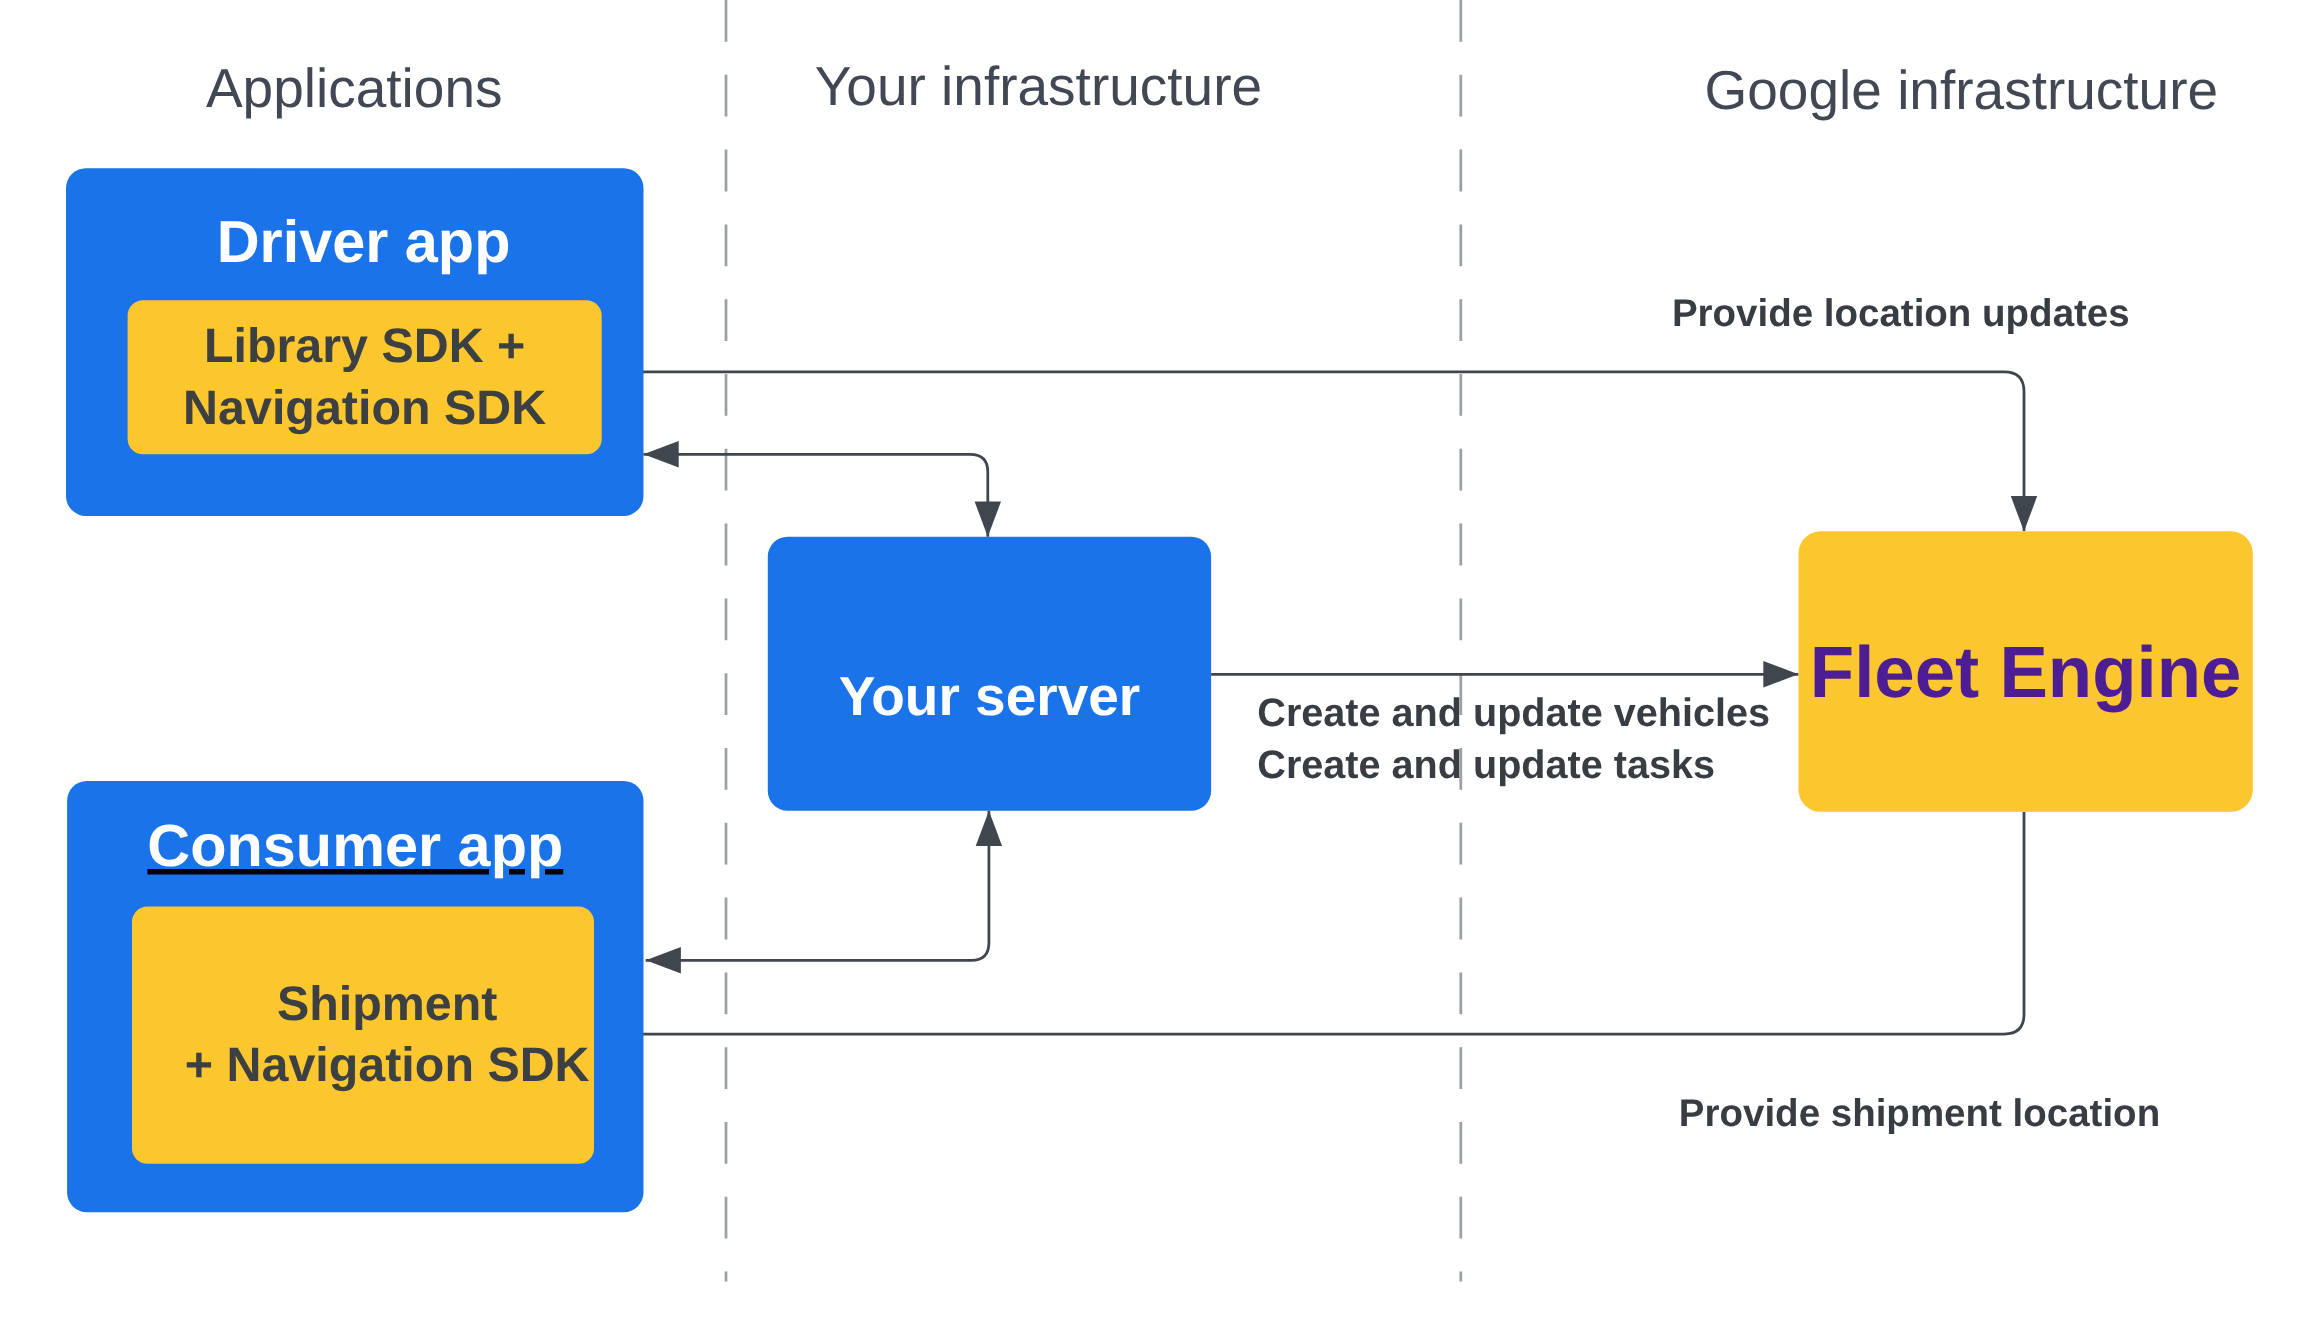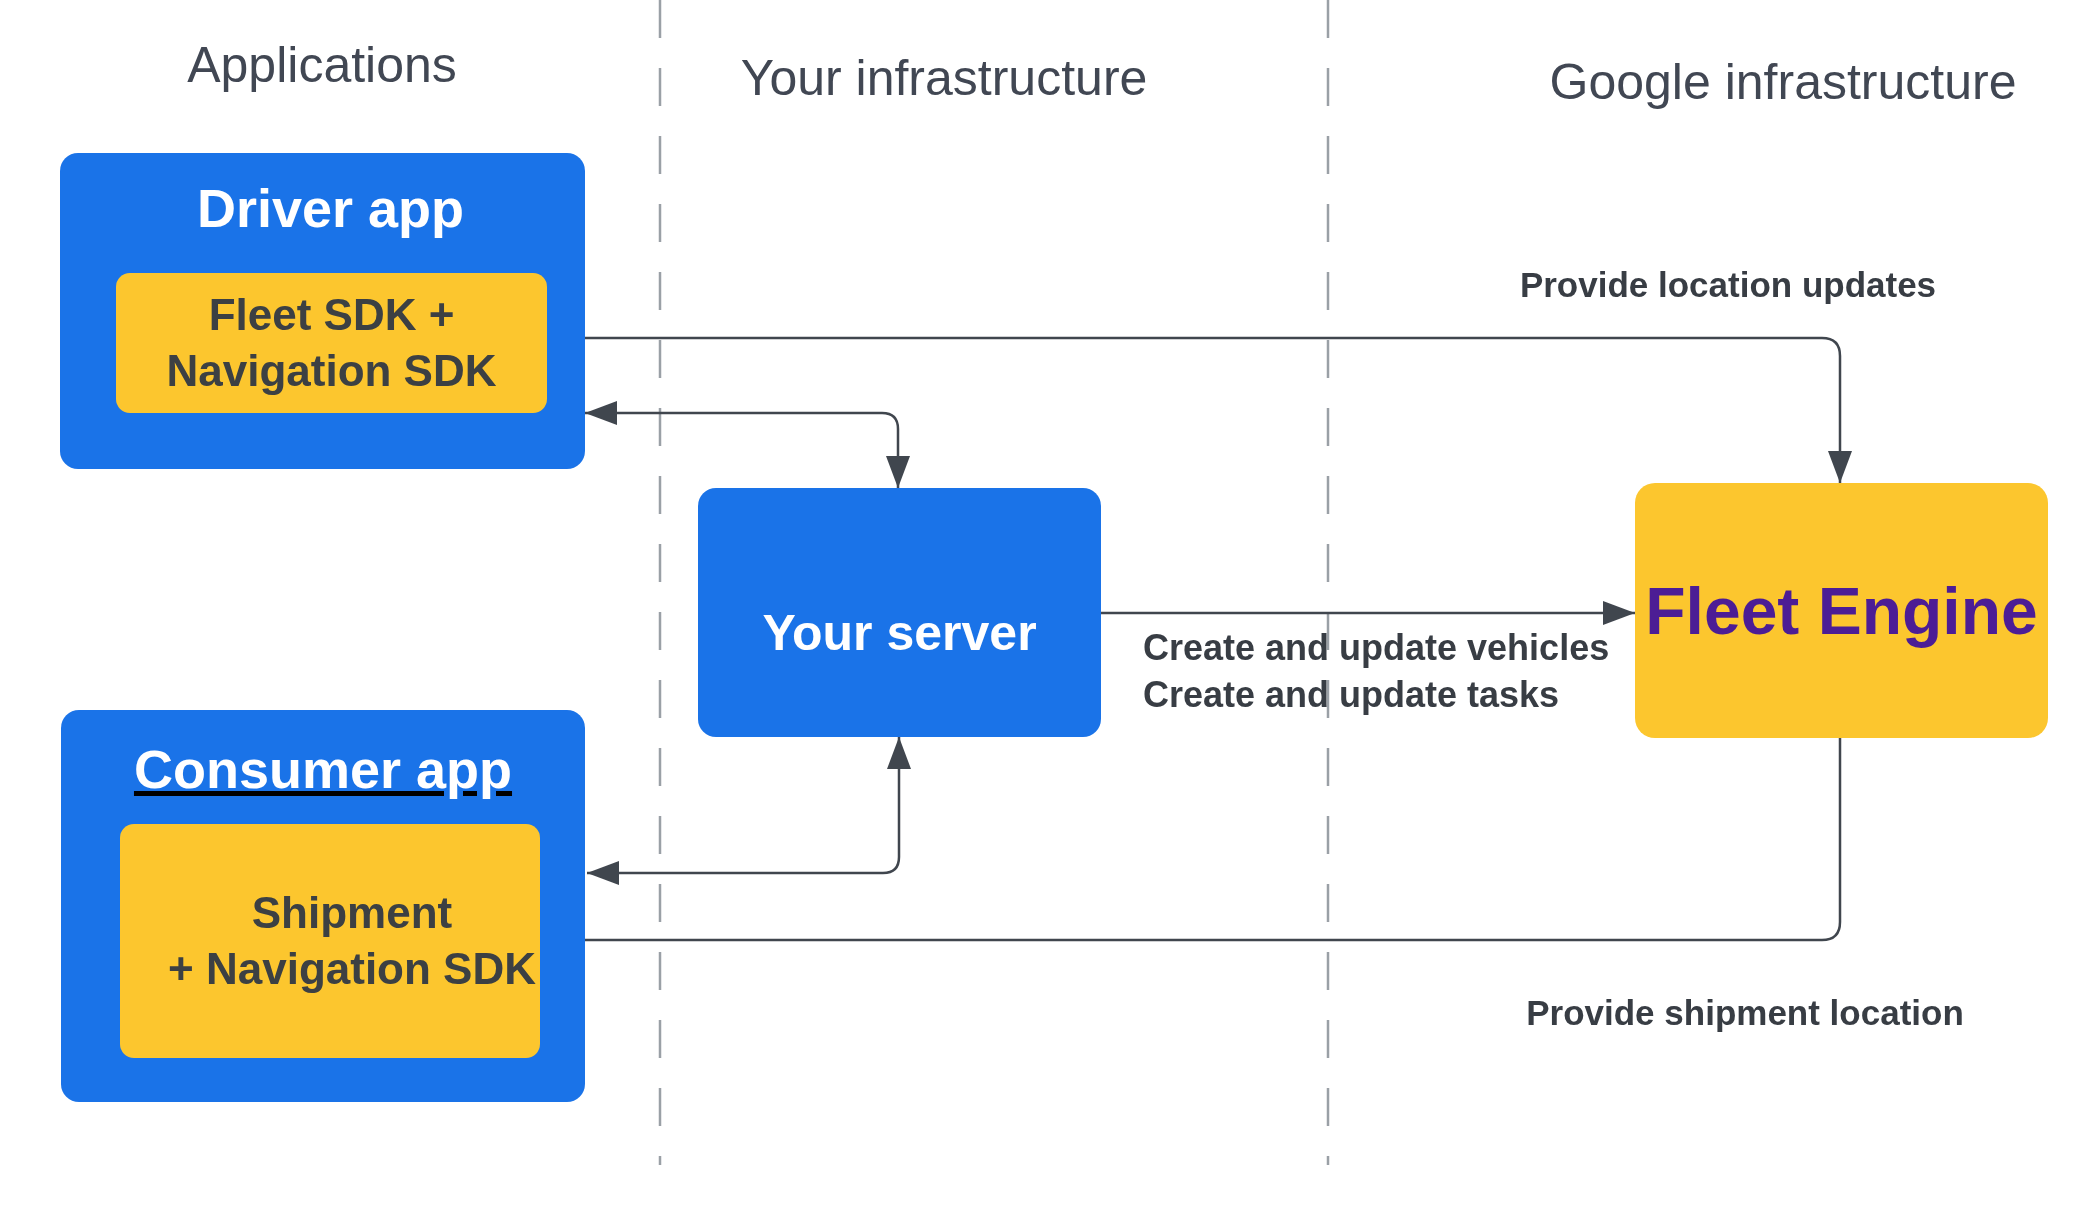--- a/index.html
+++ b/index.html
@@ -64,28 +64,28 @@
     <polygon points="1635,613 1603,601 1603,625" style="fill:var(--arrow);"></polygon>
 
     <path d="M 587 873 H 883 Q 899 873 899 857 V 737" fill="none" style="stroke:var(--arrow); stroke-width:2.5;"></path>
     <polygon points="587,873 619,861 619,885" style="fill:var(--arrow);"></polygon>
     <polygon points="899,737 887,769 911,769" style="fill:var(--arrow);"></polygon>
 
     <path d="M 1840 738 V 922 Q 1840 940 1822 940 H 540" fill="none" style="stroke:var(--arrow); stroke-width:2.5;"></path>
     <polygon points="540,940 572,928 572,952" style="fill:var(--arrow);"></polygon>
   </svg>
 
-  <div class="col-header" style="left:322px; top:65px;text-align:center;">Applications</div>
+  <div class="col-header" style="left:322px; top:80px;text-align:center;">Applications</div>
   <div class="col-header" style="left:944px; top:78px;">Your infrastructure</div>
   <div class="col-header" style="left:1783px; top:82px;">Google infrastructure</div>
 
   <div class="node blue" style="left:60px; top:153px; width:525px; height:316px;">
-    <div class="node-title" style="margin-top:24px;padding-left:16px;">Driver app</div>
+    <div class="node-title" style="margin-top:36px;padding-left:16px;">Driver app</div>
     <div class="inner-box" style="left:56px; top:120px; width:431px; height:140px;">
-      <span>Fleet SDK +</span>
+      <span>Library SDK +</span>
       <span>Navigation SDK</span>
     </div>
   </div>
 
   <div class="node blue big-center" style="left:698px; top:488px; width:403px; height:249px;">
     <span class="your-server-title">Your server</span>
   </div>
 
   <div class="node yellow big-center" style="left:1635px; top:483px; width:413px; height:255px; border-radius:20px;">
     <span class="fleet-engine-title">Fleet Engine</span>

